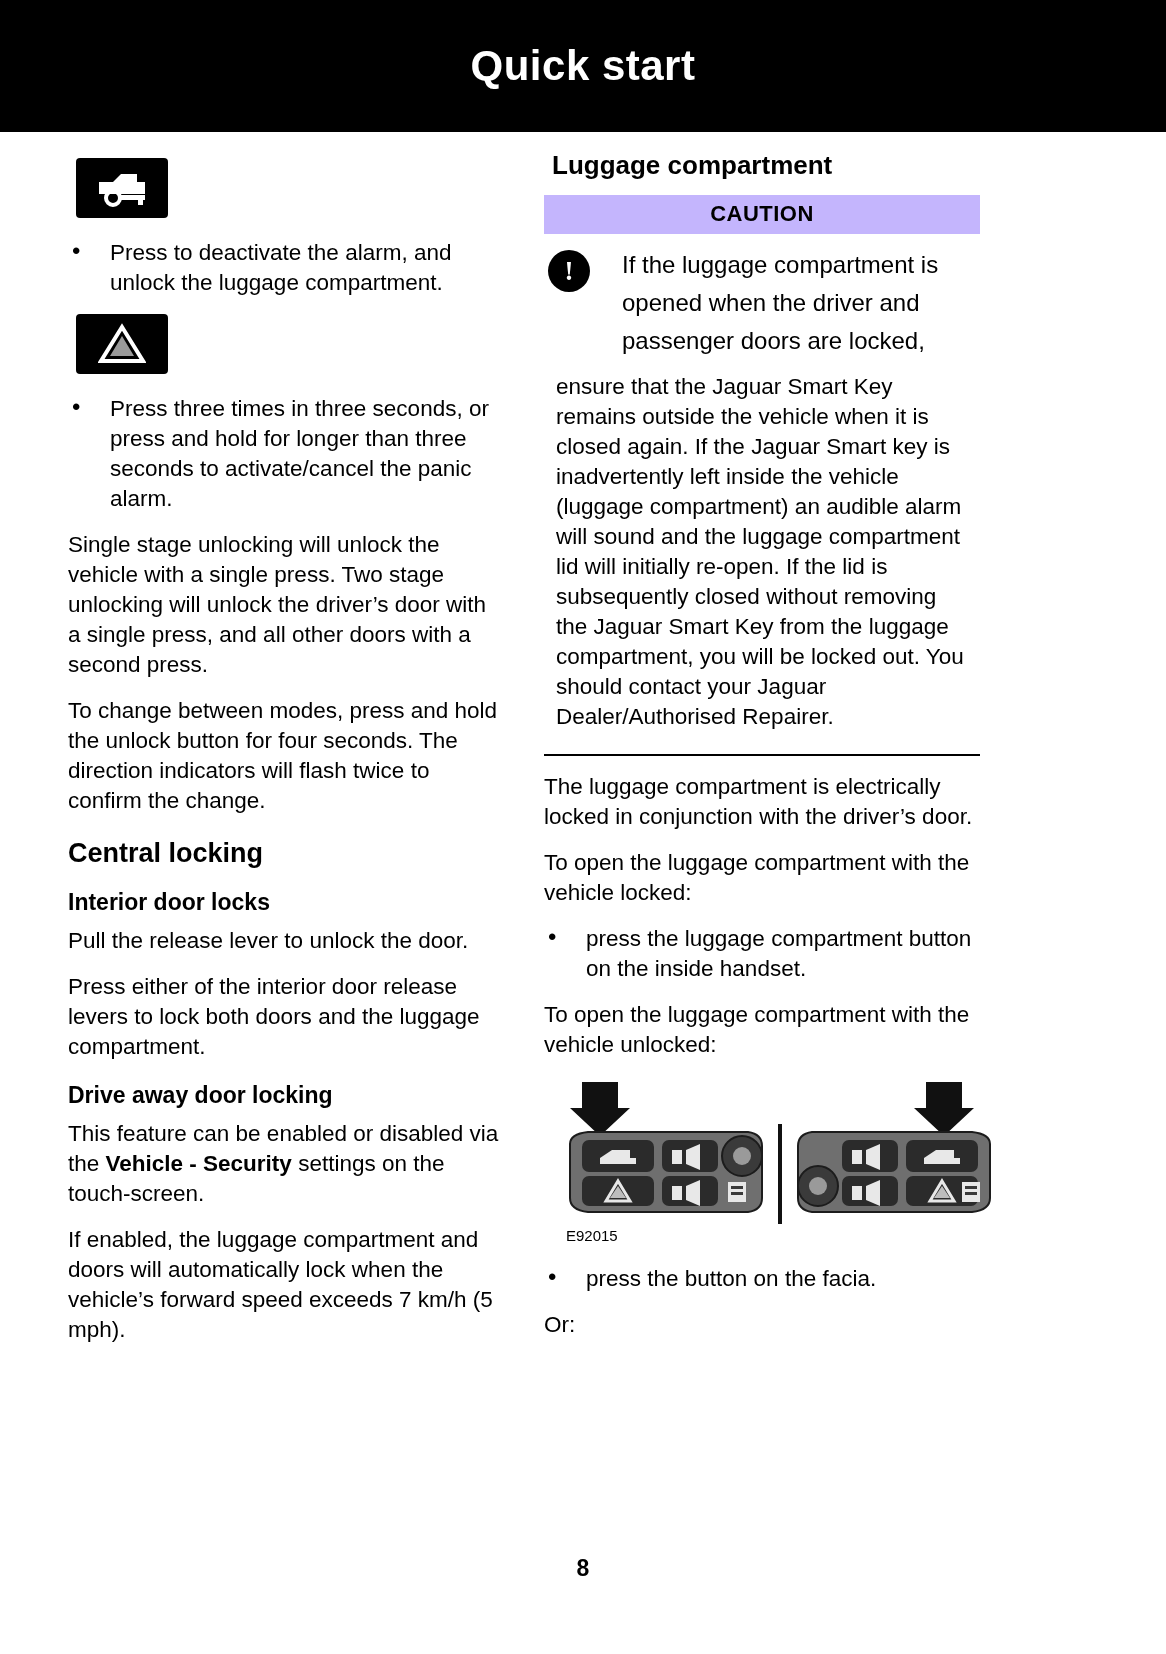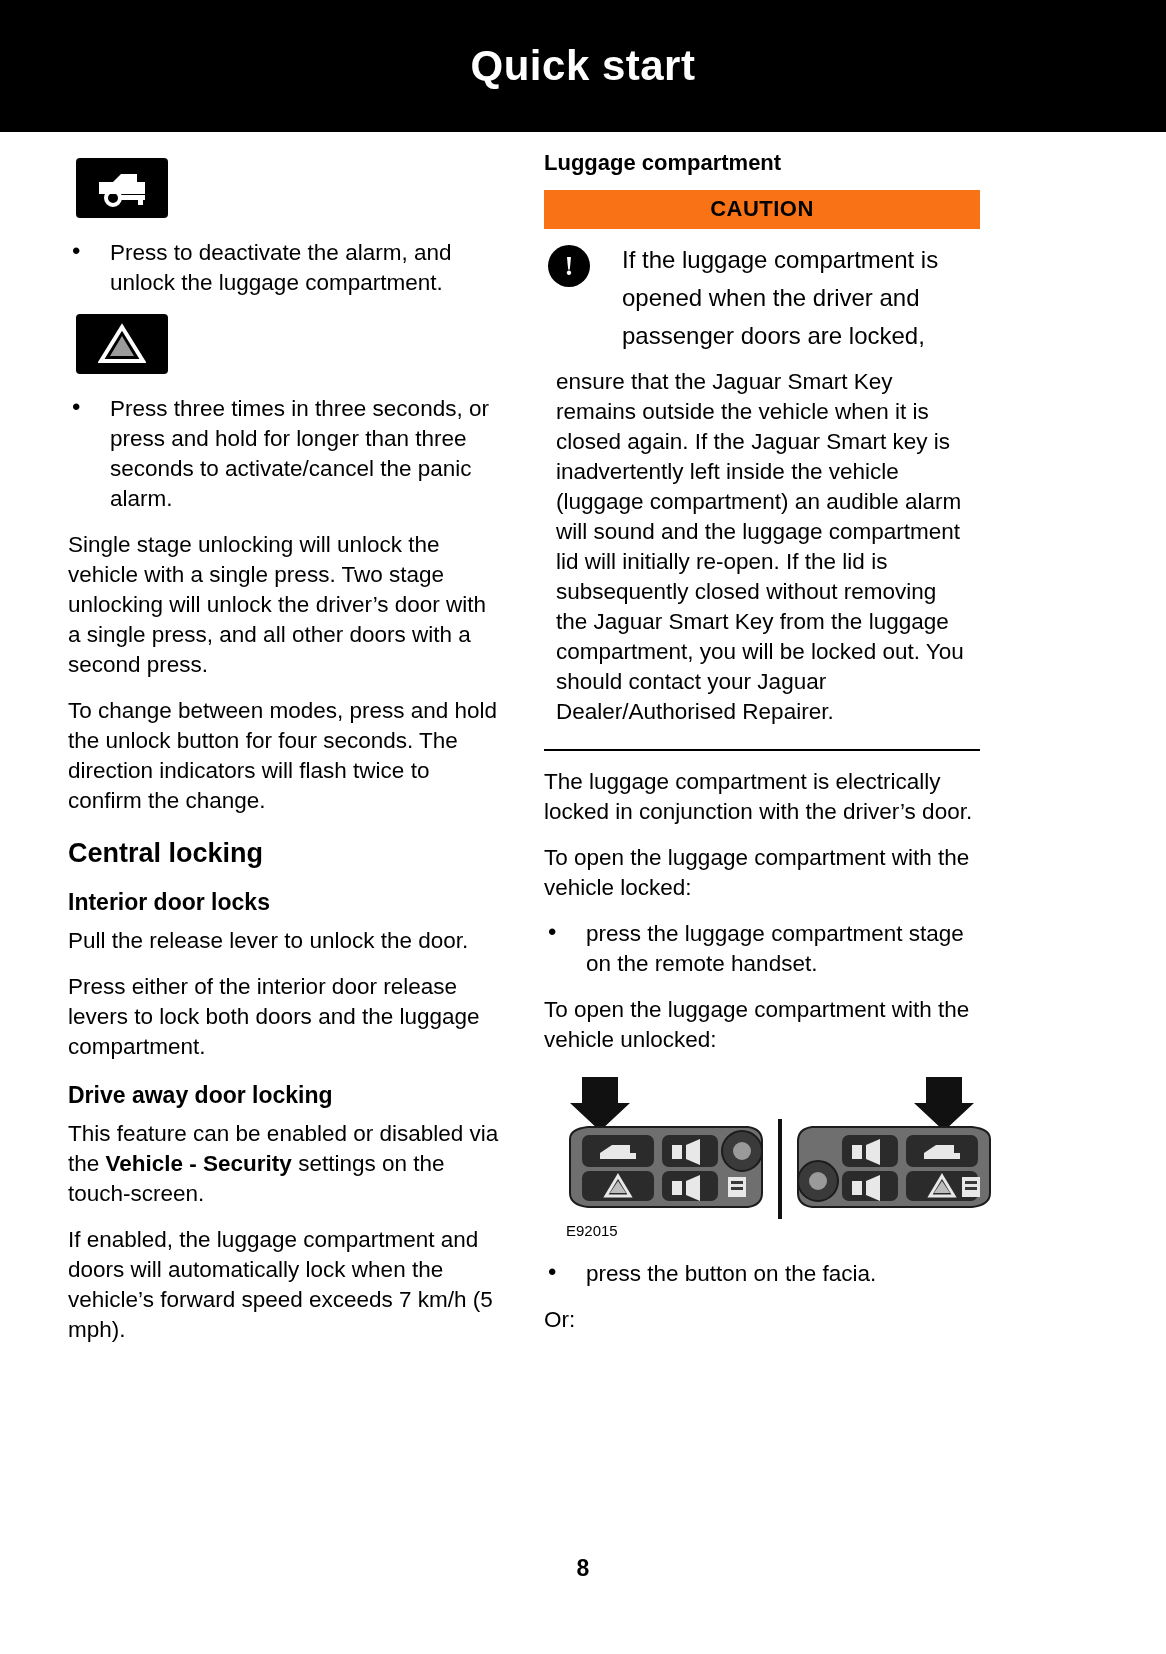--- a/index.html
+++ b/index.html
@@ -68,23 +68,23 @@
     font-size: 27px;
     font-weight: bold;
     margin: 22px 0 12px 0;
   }
   .h3 {
     font-size: 23px;
     font-weight: bold;
     margin: 20px 0 10px 0;
   }
   .h-section {
-    font-size: 22px;
-    font-weight: bold;
-    margin: 0 0 14px 0;
+    font-size: 26px;
+    font-weight: bold;
+    margin: 0 0 14px 8px;
   }
   ul {
     margin: 0 0 16px 0;
     padding: 0;
     list-style: none;
   }
   ul li {
     position: relative;
     padding-left: 42px;
     margin-bottom: 14px;
@@ -101,21 +101,21 @@
     height: 60px;
     background: #000000;
     border-radius: 4px;
     display: flex;
     align-items: center;
     justify-content: center;
     margin: 8px 0 20px 8px;
   }
   .icon-box svg { display: block; }
   .caution-bar {
-    background: #f97316;
+    background: #c4b5fd;
     text-align: center;
     font-size: 22px;
     font-weight: bold;
     padding: 6px 0 7px 0;
     letter-spacing: 0.5px;
     margin-bottom: 12px;
   }
   .caution-body {
     border-bottom: 2px solid #000000;
     padding-bottom: 10px;
@@ -242,21 +242,21 @@
           </div>
           <div class="caution-indent">If the luggage compartment is opened when the driver and passenger doors are locked,</div>
         </div>
         <p class="caution-rest">ensure that the Jaguar Smart Key remains outside the vehicle when it is closed again. If the Jaguar Smart key is inadvertently left inside the vehicle (luggage compartment) an audible alarm will sound and the luggage compartment lid will initially re-open. If the lid is subsequently closed without removing the Jaguar Smart Key from the luggage compartment, you will be locked out. You should contact your Jaguar Dealer/Authorised Repairer.</p>
       </div>
 
       <p>The luggage compartment is electrically locked in conjunction with the driver’s door.</p>
       <p>To open the luggage compartment with the vehicle locked:</p>
 
       <ul>
-        <li>press the luggage compartment stage on the remote handset.</li>
+        <li>press the luggage compartment button on the inside handset.</li>
       </ul>
 
       <p>To open the luggage compartment with the vehicle unlocked:</p>
 
       <div class="figure">
         <svg width="432" height="160" viewBox="0 0 432 160" aria-hidden="true">
 
           <polygon points="16,0 52,0 52,26 64,26 34,54 4,26 16,26" fill="#111111"></polygon>
 
           <path d="M4,62 Q4,52 22,50 L182,50 Q196,52 196,64 L196,116 Q196,128 182,130 L22,130 Q4,128 4,116 Z" fill="#6f6f6f" stroke="#1c1c1c" stroke-width="2"></path>

